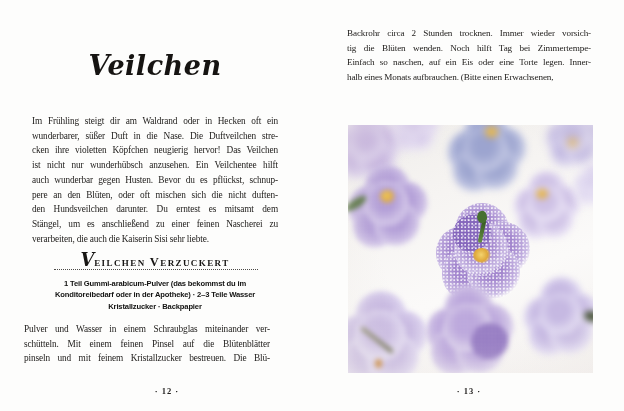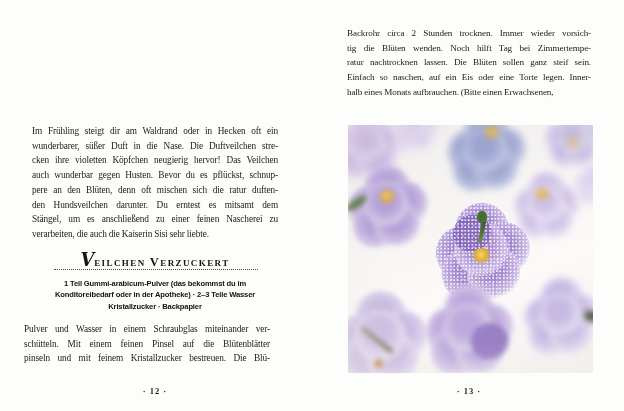--- a/index.html
+++ b/index.html
@@ -16,21 +16,21 @@
   .abs{position:absolute;}
   .page-title{
     left:32px;top:50px;width:246px;
     text-align:center;
     font-family:"DejaVu Serif", serif;
     font-style:italic;font-weight:bold;
     font-size:27px;letter-spacing:.5px;
     color:#161412;
   }
   .para{width:246px;font-size:9.3px;line-height:14.7px;letter-spacing:-.12px;word-spacing:-.2px;}
-  .para-left1{left:32px;top:124px;}
+  .para-left1{left:32px;top:114px;}
   .para-left2{left:24px;top:322px;}
   .para-right{left:347px;top:26px;width:244px;font-size:9.15px;}
   .jpara .ln{text-align:justify;text-align-last:justify;overflow:hidden;}
   .endleft .ln:last-child{text-align-last:left;}
 
   .recipe-heading{
     left:32px;top:249px;width:246px;
     text-align:center;
     font-variant:small-caps;
     font-weight:bold;font-size:12.5px;letter-spacing:1.4px;
@@ -48,21 +48,21 @@
     left:32px;top:278px;width:246px;
     font-family:"Liberation Sans", sans-serif;
     font-weight:bold;font-size:7.6px;line-height:11.4px;
     letter-spacing:-.15px;color:#121211;
   }
   .ingredients .ln{text-align:center;}
   .page-number{
     width:246px;top:386px;text-align:center;
     font-weight:bold;font-size:8.5px;letter-spacing:1px;color:#201e1c;
   }
-  .pn-left{left:32px;}
+  .pn-left{left:44px;}
   .pn-right{left:347px;width:244px;}
 
   
   .photo{
     left:348px;top:125px;width:245px;height:248px;
     overflow:hidden;
     background:linear-gradient(160deg,#efedea 0%,#f6f4f2 30%,#fbfaf9 62%,#f4f1ef 100%);
   }
   .photo::after{
     content:'';position:absolute;inset:0;z-index:5;pointer-events:none;
@@ -84,27 +84,29 @@
   .fl .lfb{width:10px;height:12px;border-radius:60% 40% 55% 45%;background:#46702f;transform:rotate(-18deg);}
   .fl .stem{width:40px;height:4px;border-radius:2px;background:linear-gradient(90deg,#8a8768,#5f6040);transform:rotate(38deg);}
   .fl .odot{width:7px;height:9px;border-radius:50%;background:#c4771d;}
   .fl .leaf{border-radius:60% 40% 60% 40%;}
 </style>
 </head>
 <body>
 
 <div class="spread">
 
+  <div class="abs page-title">Veilchen</div>
 
   <div class="abs para para-left1 jpara endleft">
       <div class="ln">Im Frühling steigt dir am Waldrand oder in Hecken oft ein</div>
       <div class="ln">wunderbarer, süßer Duft in die Nase. Die Duftveilchen stre-</div>
       <div class="ln">cken ihre violetten Köpfchen neugierig hervor! Das Veilchen</div>
+      <div class="ln">ist nicht nur wunderhübsch anzusehen. Ein Veilchentee hilft</div>
       <div class="ln">auch wunderbar gegen Husten. Bevor du es pflückst, schnup-</div>
-      <div class="ln">pere an den Blüten, denn oft mischen sich die ratur duften-</div>
+      <div class="ln">pere an den Blüten, oder oft mischen sich die nicht duften-</div>
       <div class="ln">den Hundsveilchen darunter. Du erntest es mitsamt dem</div>
       <div class="ln">Stängel, um es anschließend zu einer feinen Nascherei zu</div>
       <div class="ln">verarbeiten, die auch die Kaiserin Sisi sehr liebte.</div>
     </div>
 
   <div class="abs recipe-heading">Veilchen Verzuckert</div>
 
   <div class="abs heading-divider"></div>
 
   <div class="abs ingredients">
@@ -117,21 +119,20 @@
       <div class="ln">Pulver und Wasser in einem Schraubglas miteinander ver-</div>
       <div class="ln">schütteln. Mit einem feinen Pinsel auf die Blütenblätter</div>
       <div class="ln">pinseln und mit feinem Kristallzucker bestreuen. Die Blü-</div>
     </div>
 
   <div class="abs page-number pn-left">· 12 ·</div>
 
   <div class="abs para para-right jpara endleft">
       <div class="ln">Backrohr circa 2 Stunden trocknen. Immer wieder vorsich-</div>
       <div class="ln">tig die Blüten wenden. Noch hilft Tag bei Zimmertempe-</div>
-      <div class="ln">ratur nachtrocknen lassen. Die Blüten sollen ganz steif sein.</div>
       <div class="ln">Einfach so naschen, auf ein Eis oder eine Torte legen. Inner-</div>
       <div class="ln">halb eines Monats aufbrauchen. (Bitte einen Erwachsenen,</div>
     </div>
 
   <div class="abs photo" aria-label="Verzuckerte Veilchenblüten – candied sugared violet blossoms on a white surface">
       <div class="fl" style="left: -14px; top: -16px; width: 70px; height: 70px; filter: blur(4px); --c1: #ab90d0; --c2: #cfc1e6;">
         <i class="p" style="left: 14px; top: 0px; width: 39.2px; height: 39.2px;"></i>
         <i class="p" style="left: 0px; top: 16.8px; width: 39.2px; height: 39.2px;"></i>
         <i class="p" style="left: 29.4px; top: 14px; width: 39.2px; height: 39.2px;"></i>
         <i class="p" style="left: 4.2px; top: 32.2px; width: 39.2px; height: 39.2px;"></i>

